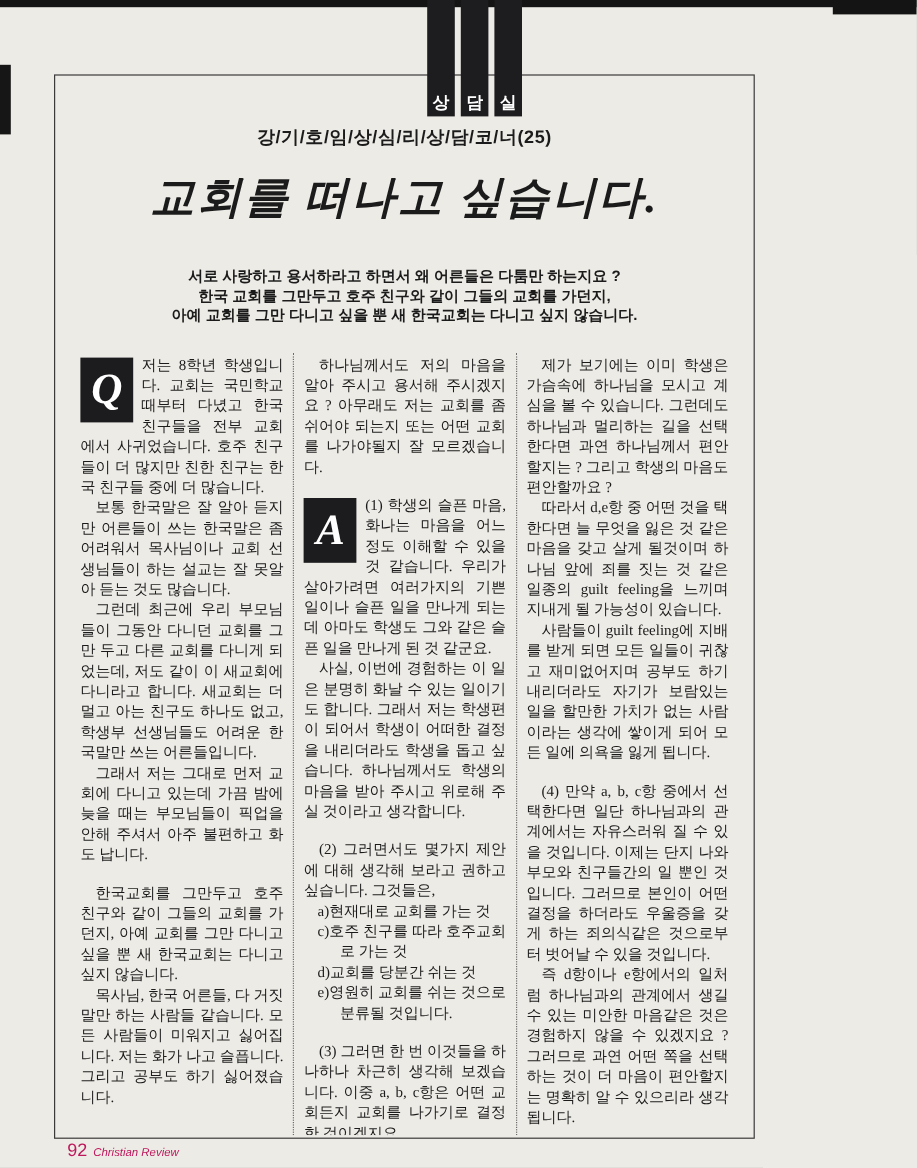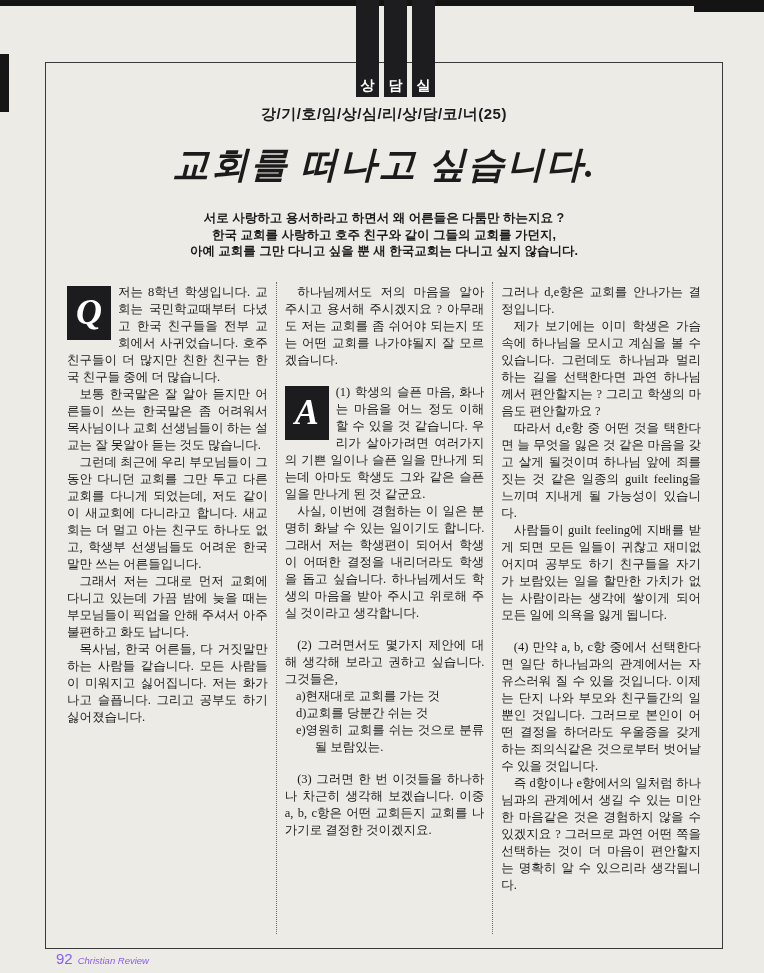--- a/index.html
+++ b/index.html
@@ -42,21 +42,21 @@
     padding-bottom: 5px;
   }
   .tab span {
     color: #ffffff;
     font-family: "Liberation Sans", "DejaVu Sans", sans-serif;
     font-weight: bold; font-size: 14px; line-height: 1;
   }
   
   .frame {
     position: absolute; top: 62px; left: 45px;
-    width: 678px; height: 887px;
+    width: 584px; height: 887px;
     border: 1px solid #3a3a3a;
     padding: 0 13px;
     overflow: hidden;
   }
   .kicker {
     margin-top: 42px;
     text-align: center;
     font-family: "Liberation Sans", "DejaVu Sans", sans-serif;
     font-weight: bold;
     font-size: 15px;
@@ -65,21 +65,21 @@
   .title {
     margin-top: 16px;
     text-align: center;
     font-family: "Liberation Serif", "DejaVu Serif", serif;
     font-weight: bold;
     font-size: 37px;
     letter-spacing: 2px;
     font-style: italic;
   }
   .intro {
-    margin-top: 20px;
+    margin-top: 32px;
     text-align: center;
     font-family: "Liberation Sans", "DejaVu Sans", sans-serif;
     font-weight: bold;
     font-size: 12.5px;
     line-height: 16.5px;
   }
   .columns {
     margin-top: 22px;
     display: flex;
     height: 652px;
@@ -111,21 +111,21 @@
   }
   .options { list-style: none; }
   .options li {
     padding-left: 2.4em;
     text-indent: -1.5em;
     text-align: justify;
   }
   .footer {
     position: absolute; left: 56px; top: 950px;
     font-family: "Liberation Sans", "DejaVu Sans", sans-serif;
-    color: #8b5cf6;
+    color: #be185d;
     display: flex; align-items: baseline; gap: 5px;
   }
   .footer .pagenum { font-size: 15px; }
   .footer .mag { font-size: 9.5px; font-style: italic; }
 </style>
 </head>
 <body>
 
 <div class="page">
 
@@ -146,60 +146,61 @@
   </div>
 
   <div class="frame">
 
     <div class="kicker">강/기/호/임/상/심/리/상/담/코/너(25)</div>
 
     <h1 class="title">교회를 떠나고 싶습니다.</h1>
 
     <div class="intro">
       <div>서로 사랑하고 용서하라고 하면서 왜 어른들은 다툼만 하는지요 ?</div>
-      <div>한국 교회를 사랑하고 호주 친구와 같이 그들의 교회를 가던지,</div>
+      <div>한국 교회를 그만두고 호주 친구와 같이 그들의 교회를 가던지,</div>
       <div>아예 교회를 그만 다니고 싶을 뿐 새 한국교회는 다니고 싶지 않습니다.</div>
     </div>
 
     <div class="columns">
 
       <div class="col">
         <p class="flush">
           <span class="dropcap">
               <span>Q</span>
             </span><span>저는 8학년 학생입니다. 교회는 국민학교때부터 다녔고 한국 친구들을 전부 교회에서 사귀었습니다. 호주 친구들이 더 많지만 친한 친구는 한국 친구들 중에 더 많습니다.</span>
         </p>
         <p>보통 한국말은 잘 알아 듣지만 어른들이 쓰는 한국말은 좀 어려워서 목사님이나 교회 선생님들이 하는 설교는 잘 못알아 듣는 것도 많습니다.</p>
         <p>그런데 최근에 우리 부모님들이 그동안 다니던 교회를 그만 두고 다른 교회를 다니게 되었는데, 저도 같이 이 새교회에 다니라고 합니다. 새교회는 더 멀고 아는 친구도 하나도 없고, 학생부 선생님들도 어려운 한국말만 쓰는 어른들입니다.</p>
         <p>그래서 저는 그대로 먼저 교회에 다니고 있는데 가끔 밤에 늦을 때는 부모님들이 픽업을 안해 주셔서 아주 불편하고 화도 납니다.</p>
+        <p class="gap">한국교회를 그만두고 호주 친구와 같이 그들의 교회를 가던지, 아예 교회를 그만 다니고 싶을 뿐 새 한국교회는 다니고 싶지 않습니다.</p>
         <p>목사님, 한국 어른들, 다 거짓말만 하는 사람들 같습니다. 모든 사람들이 미워지고 싫어집니다. 저는 화가 나고 슬픕니다. 그리고 공부도 하기 싫어졌습니다.</p>
       </div>
 
       <div class="col">
         <p>하나님께서도 저의 마음을 알아 주시고 용서해 주시겠지요 ? 아무래도 저는 교회를 좀 쉬어야 되는지 또는 어떤 교회를 나가야될지 잘 모르겠습니다.</p>
         <p class="flush gap">
           <span class="dropcap">
               <span>A</span>
             </span><span>(1) 학생의 슬픈 마음, 화나는 마음을 어느 정도 이해할 수 있을 것 같습니다. 우리가 살아가려면 여러가지의 기쁜 일이나 슬픈 일을 만나게 되는데 아마도 학생도 그와 같은 슬픈 일을 만나게 된 것 같군요.</span>
         </p>
         <p>사실, 이번에 경험하는 이 일은 분명히 화날 수 있는 일이기도 합니다. 그래서 저는 학생편이 되어서 학생이 어떠한 결정을 내리더라도 학생을 돕고 싶습니다. 하나님께서도 학생의 마음을 받아 주시고 위로해 주실 것이라고 생각합니다.</p>
         <p class="gap">(2) 그러면서도 몇가지 제안에 대해 생각해 보라고 권하고 싶습니다. 그것들은,</p>
         <ul class="options">
           <li>a)현재대로 교회를 가는 것</li>
+          <li>c)호주 친구를 따라 호주교회로 가는 것</li>
           <li>d)교회를 당분간 쉬는 것</li>
-          <li>e)영원히 교회를 쉬는 것으로 분류될 보람있는.</li>
+          <li>e)영원히 교회를 쉬는 것으로 분류될 것입니다.</li>
         </ul>
         <p class="gap">(3) 그러면 한 번 이것들을 하나하나 차근히 생각해 보겠습니다. 이중 a, b, c항은 어떤 교회든지 교회를 나가기로 결정한 것이겠지요.</p>
       </div>
 
       <div class="col">
-        <p class="flush">그러나 d,e항은 교회를 안나가는 결정입니다.</p>
         <p>제가 보기에는 이미 학생은 가슴속에 하나님을 모시고 계심을 볼 수 있습니다. 그런데도 하나님과 멀리하는 길을 선택한다면 과연 하나님께서 편안할지는 ? 그리고 학생의 마음도 편안할까요 ?</p>
         <p>따라서 d,e항 중 어떤 것을 택한다면 늘 무엇을 잃은 것 같은 마음을 갖고 살게 될것이며 하나님 앞에 죄를 짓는 것 같은 일종의 guilt feeling을 느끼며 지내게 될 가능성이 있습니다.</p>
-        <p>사람들이 guilt feeling에 지배를 받게 되면 모든 일들이 귀찮고 재미없어지며 공부도 하기 친구들을 자기가 보람있는 일을 할만한 가치가 없는 사람이라는 생각에 쌓이게 되어 모든 일에 의욕을 잃게 됩니다.</p>
+        <p>사람들이 guilt feeling에 지배를 받게 되면 모든 일들이 귀찮고 재미없어지며 공부도 하기 내리더라도 자기가 보람있는 일을 할만한 가치가 없는 사람이라는 생각에 쌓이게 되어 모든 일에 의욕을 잃게 됩니다.</p>
         <p class="gap">(4) 만약 a, b, c항 중에서 선택한다면 일단 하나님과의 관계에서는 자유스러워 질 수 있을 것입니다. 이제는 단지 나와 부모와 친구들간의 일 뿐인 것입니다. 그러므로 본인이 어떤 결정을 하더라도 우울증을 갖게 하는 죄의식같은 것으로부터 벗어날 수 있을 것입니다.</p>
         <p>즉 d항이나 e항에서의 일처럼 하나님과의 관계에서 생길 수 있는 미안한 마음같은 것은 경험하지 않을 수 있겠지요 ? 그러므로 과연 어떤 쪽을 선택하는 것이 더 마음이 편안할지는 명확히 알 수 있으리라 생각됩니다.</p>
       </div>
 
     </div>
   </div>
 
   <div class="footer">
     <span class="pagenum">92</span>
     <span class="mag">Christian Review</span>

